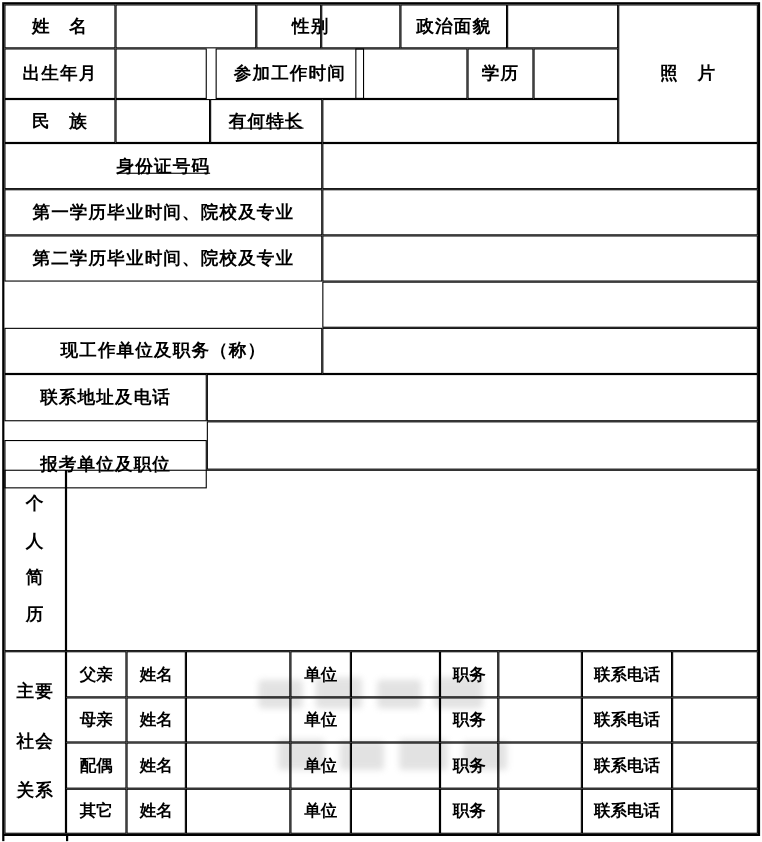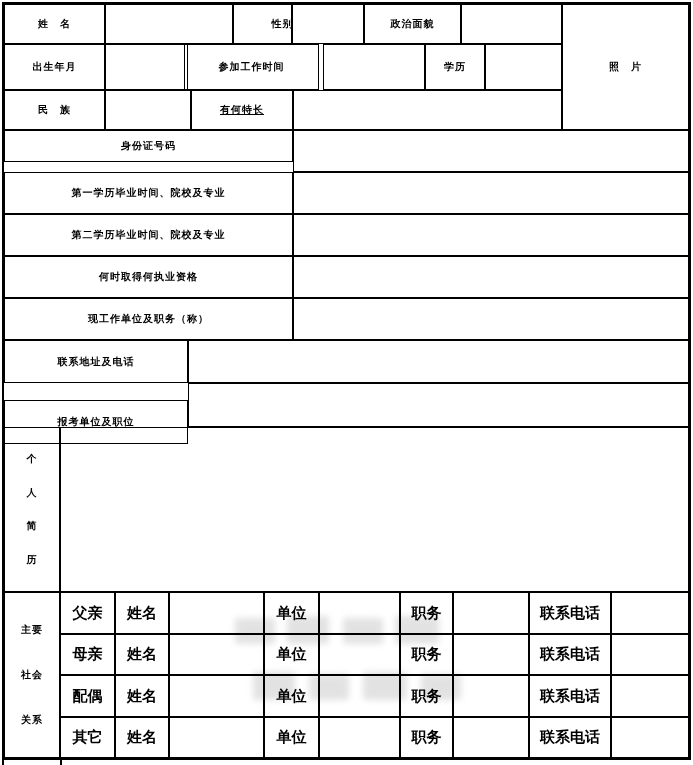--- a/index.html
+++ b/index.html
@@ -1,21 +1,21 @@
 <!DOCTYPE html>
 <html><head>
 <meta charset="utf-8">
 <style>
   html,body{margin:0;padding:0;background:#fff;}
   #page{position:relative;width:693px;height:765px;background:#ffffff;overflow:hidden;
         font-family:"Liberation Serif","DejaVu Serif",serif;font-weight:bold;color:#000;}
   .frame{position:absolute;box-sizing:border-box;border:2px solid #000;background:transparent;}
   .c{position:absolute;box-sizing:border-box;border:1px solid #000;display:flex;
      align-items:center;justify-content:center;background:transparent;}
-  .lbl{font-size:10px;letter-spacing:1px;white-space:nowrap;}
+  .lbl{font-size:16px;letter-spacing:1px;white-space:nowrap;}
   .sm{font-size:15px;letter-spacing:0;}
   .vert{flex-direction:column;justify-content:space-around;padding:14px 0;}
   .vert span{display:block;line-height:1;}
   .stub{position:absolute;background:#000;}
   .wm{position:absolute;pointer-events:none;}
   .wm i{position:absolute;display:block;background:#9a9a9a;opacity:0.28;filter:blur(3px);border-radius:3px;}
 </style>
 </head>
 <body>
 
@@ -37,40 +37,39 @@
   <div class="c lbl" style="left:4px;top:4px;width:101px;height:40px;">姓　名</div>
   <div class="c" style="left:105px;top:4px;width:128px;height:40px;"></div>
   <div class="c lbl" style="left:233px;top:4px;width:59px;height:40px;padding-left:40px;">性别</div>
   <div class="c" style="left:292px;top:4px;width:72px;height:40px;"></div>
   <div class="c lbl" style="left:364px;top:4px;width:97px;height:40px;">政治面貌</div>
   <div class="c" style="left:461px;top:4px;width:101px;height:40px;"></div>
   <div class="c lbl" style="left:562px;top:4px;width:127px;height:126px;">照　片</div>
 
   <div class="c lbl" style="left:4px;top:44px;width:101px;height:46px;">出生年月</div>
   <div class="c" style="left:105px;top:44px;width:83px;height:46px;"></div>
-  <div class="c lbl" style="left:184px;top:44px;width:135px;height:46px;">参加工作时间</div>
+  <div class="c lbl" style="left:196px;top:44px;width:135px;height:46px;">参加工作时间</div>
   <div class="c" style="left:323px;top:44px;width:102px;height:46px;"></div>
   <div class="c lbl" style="left:425px;top:44px;width:60px;height:46px;">学历</div>
   <div class="c" style="left:485px;top:44px;width:77px;height:46px;"></div>
 
   <div class="c lbl" style="left:4px;top:90px;width:101px;height:40px;">民　族</div>
   <div class="c" style="left:105px;top:90px;width:86px;height:40px;"></div>
   <div class="c lbl" style="left:191px;top:90px;width:102px;height:40px;text-decoration:underline;">有何特长</div>
   <div class="c" style="left:293px;top:90px;width:269px;height:40px;"></div>
 
-  <div class="c lbl" style="left:4px;top:130px;width:289px;height:32px;">身份证号码</div>
+  <div class="c lbl" style="left:4px;top:130px;width:289px;height:42px;text-decoration:underline;">身份证号码</div>
   <div class="c" style="left:293px;top:130px;width:396px;height:42px;"></div>
 
   <div class="c lbl" style="left:4px;top:172px;width:289px;height:42px;">第一学历毕业时间、院校及专业</div>
   <div class="c" style="left:293px;top:172px;width:396px;height:42px;"></div>
 
   <div class="c lbl" style="left:4px;top:214px;width:289px;height:42px;">第二学历毕业时间、院校及专业</div>
   <div class="c" style="left:293px;top:214px;width:396px;height:42px;"></div>
 
-  <div class="c lbl" style="left:4px;top:256px;width:289px;height:42px;">何时取得何执业资格</div>
   <div class="c" style="left:293px;top:256px;width:396px;height:42px;"></div>
 
   <div class="c lbl" style="left:4px;top:298px;width:289px;height:42px;">现工作单位及职务（称）</div>
   <div class="c" style="left:293px;top:298px;width:396px;height:42px;"></div>
 
   <div class="c lbl" style="left:4px;top:340px;width:184px;height:43px;">联系地址及电话</div>
   <div class="c" style="left:188px;top:340px;width:501px;height:43px;"></div>
 
   <div class="c lbl" style="left:4px;top:400px;width:184px;height:44px;">报考单位及职位</div>
   <div class="c" style="left:188px;top:383px;width:501px;height:44px;"></div>

